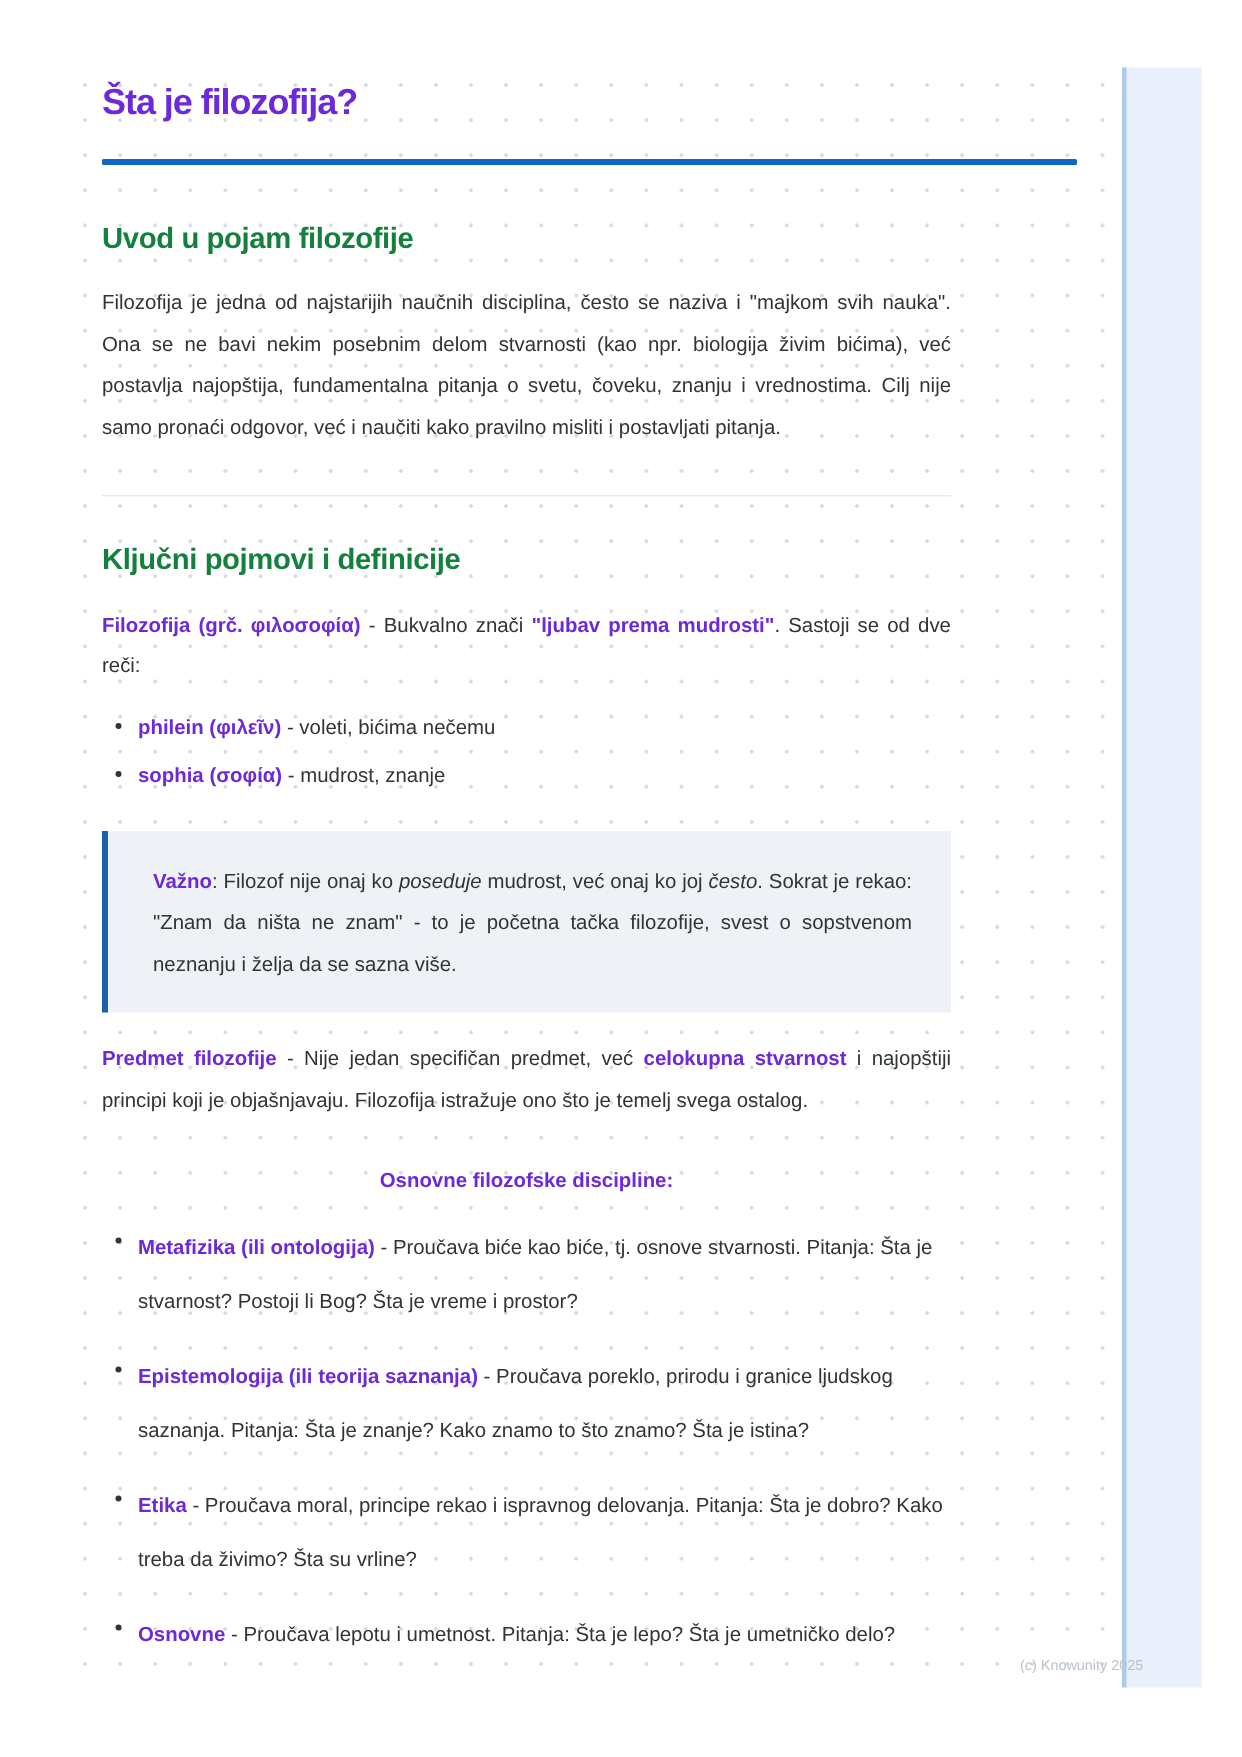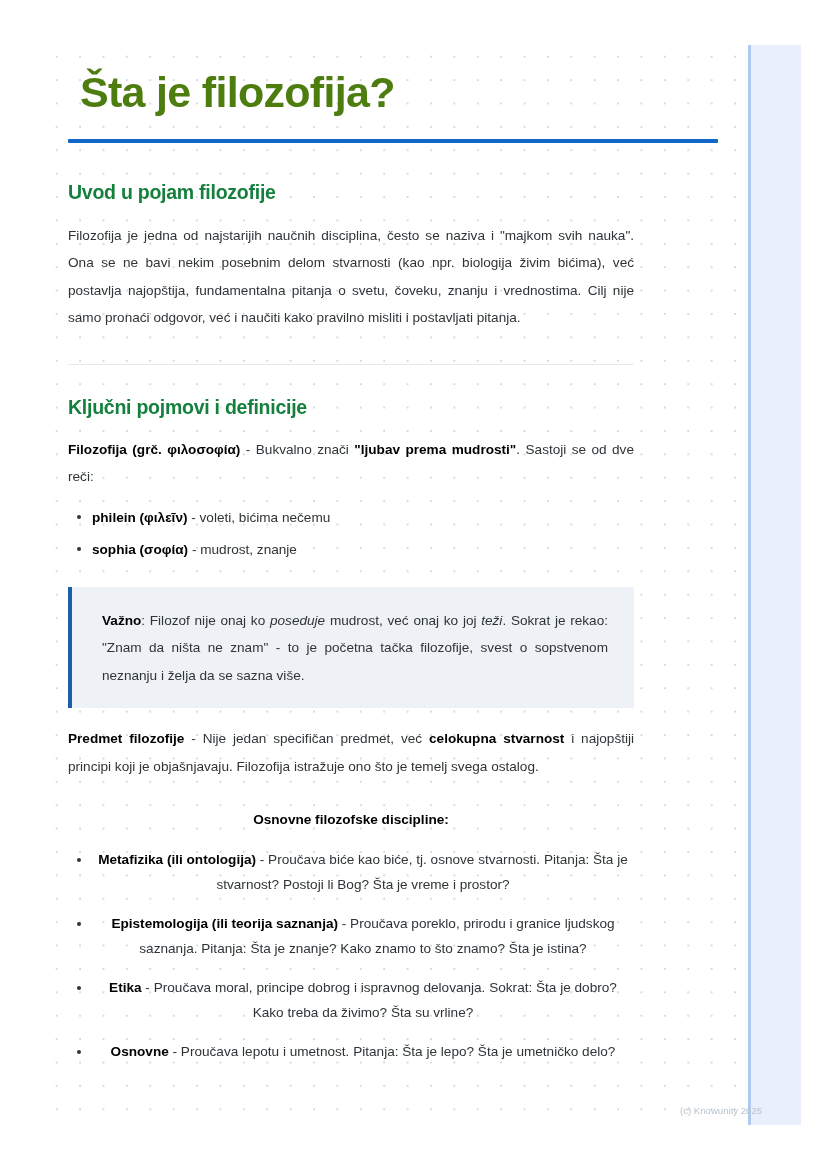--- a/index.html
+++ b/index.html
@@ -40,25 +40,25 @@
     z-index:2;
     padding:56px 0 0 0;
     box-sizing:border-box;
   }
   .inner{
     margin-left:68px;
     width:566px;
   }
 
   h1#page-title{
-    margin:12px;
-    font-size:43px;
+    margin:0;
+    font-size:24px;
     font-weight:bold;
     letter-spacing:-.7px;
-    color:#4d7c0f;
+    color:#6d28d9;
     line-height:1.12;
   }
   #title-rule{
     margin-top:23px;
     width:650px;
     height:4px;
     background:#1266c8;
     border-radius:1px;
   }
 
@@ -74,21 +74,21 @@
   #heading-concepts{margin-top:31px;}
 
   p.body-text{
     margin:17px 0 0 0;
     font-size:13.6px;
     line-height:27.5px;
     color:#2f3437;
     text-align:justify;
   }
 
-  b,strong{font-weight:bold;color:#000000;}
+  b,strong{font-weight:bold;color:#6d28d9;}
   i,em{font-style:italic;}
 
   hr.divider{
     margin:32px 0 0 0;
     border:0;
     border-top:1px solid #e6e9ed;
     width:566px;
   }
 
   ul.bullets{
@@ -106,21 +106,21 @@
   }
   ul.bullets li:before{
     content:"";
     position:absolute;
     left:9px;top:11px;
     width:4.2px;height:4.2px;
     border-radius:50%;
     background:#2f3437;
   }
   ul.bullets.tight li{margin-bottom:5px;}
-  ul.bullets.loose li{margin-bottom:14px;line-height:25px;text-align:center;}
+  ul.bullets.loose li{margin-bottom:14px;line-height:36px;}
 
   
   #callout{
     margin-top:24px;
     width:566px;
     background:#eef1f6;
     border-left:4px solid #1a5fa8;
     box-sizing:border-box;
     padding:20px 26px 19px 30px;
   }
@@ -170,30 +170,30 @@
     <h2 class="section-heading" id="heading-concepts">Ključni pojmovi i definicije</h2>
 
     <p class="body-text"><b>Filozofija (grč. φιλοσοφία)</b><span> - </span><span>Bukvalno znači </span><b>"ljubav prema mudrosti"</b><span>. Sastoji se od dve reči:</span></p>
 
     <ul class="bullets tight">
       <li><b>philein (φιλεῖν)</b><span> - voleti, bićima nečemu</span></li>
       <li><b>sophia (σοφία)</b><span> - mudrost, znanje</span></li>
     </ul>
 
     <div id="callout">
-      <p><b>Važno</b><span>: Filozof nije onaj ko </span><i>poseduje</i><span> mudrost, već onaj ko joj </span><i>teži</i><span>. Sokrat je rekao: "Znam da ništa ne znam" - to je početna tačka filozofije, svest o sopstvenom neznanju i želja da se sazna više.</span></p>
+      <p><b>Važno</b><span>: Filozof nije onaj ko </span><i>poseduje</i><span> mudrost, već onaj ko joj </span><i>često</i><span>. Sokrat je rekao: "Znam da ništa ne znam" - to je početna tačka filozofije, svest o sopstvenom neznanju i želja da se sazna više.</span></p>
     </div>
 
     <p class="body-text"><b>Predmet filozofije</b><span> - </span><span>Nije jedan specifičan predmet, već </span><b>celokupna stvarnost</b><span> i najopštiji principi koji je objašnjavaju. Filozofija istražuje ono što je temelj svega ostalog.</span></p>
 
     <p class="lead-bold"><b>Osnovne filozofske discipline:</b></p>
 
     <ul class="bullets loose">
       <li><b>Metafizika (ili ontologija)</b><span> - Proučava biće kao biće, tj. osnove stvarnosti. Pitanja: Šta je stvarnost? Postoji li Bog? Šta je vreme i prostor?</span></li>
       <li><b>Epistemologija (ili teorija saznanja)</b><span> - Proučava poreklo, prirodu i granice ljudskog saznanja. Pitanja: Šta je znanje? Kako znamo to što znamo? Šta je istina?</span></li>
-      <li><b>Etika</b><span> - Proučava moral, principe dobrog i ispravnog delovanja. Sokrat: Šta je dobro? Kako treba da živimo? Šta su vrline?</span></li>
+      <li><b>Etika</b><span> - Proučava moral, principe rekao i ispravnog delovanja. Pitanja: Šta je dobro? Kako treba da živimo? Šta su vrline?</span></li>
       <li><b>Osnovne</b><span> - Proučava lepotu i umetnost. Pitanja: Šta je lepo? Šta je umetničko delo?</span></li>
     </ul>
 
   </div>
 </div>
 
 <div id="footer-watermark">(c) Knowunity 2025</div>
 
 </body></html>

